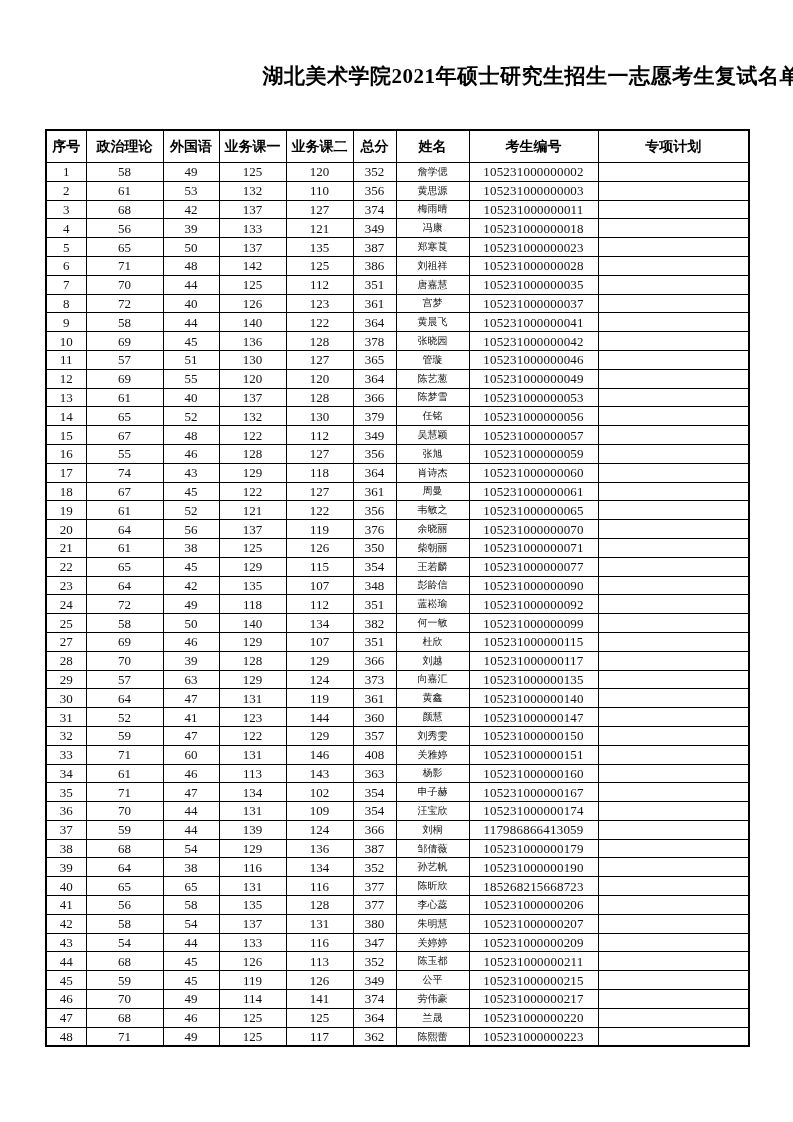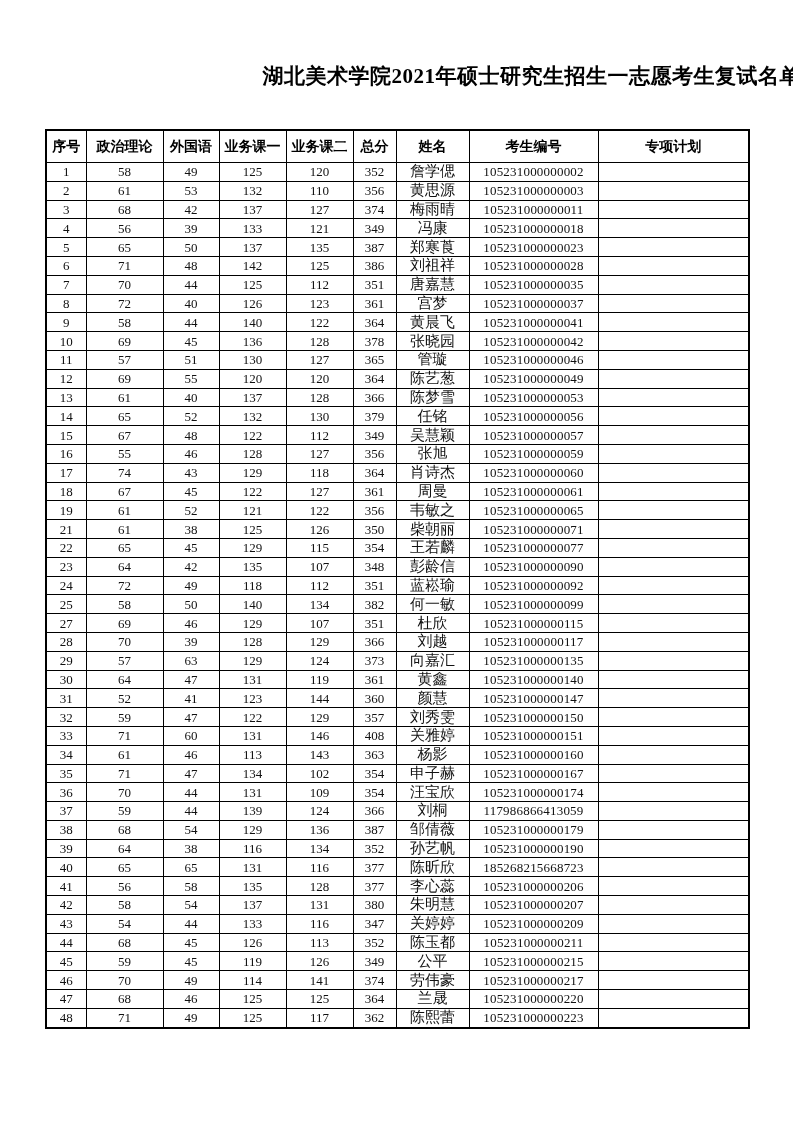--- a/index.html
+++ b/index.html
@@ -51,21 +51,21 @@
     font-size: 14px;
     font-weight: bold;
   }
   table.results td {
     height: 17.8px;
     font-size: 13px;
     line-height: 1;
     color: #111111;
   }
   table.results td.name-cell {
-    font-size: 15px;
+    font-size: 10px;
   }
   table.results td.candidate-cell {
     font-size: 13px;
     letter-spacing: 0.2px;
     font-family: Liberation Serif, serif;
   }
 </style>
 </head>
 <body>
 
@@ -301,20 +301,31 @@
           <td>61</td>
           <td>52</td>
           <td>121</td>
           <td>122</td>
           <td>356</td>
           <td class="name-cell">韦敏之</td>
           <td class="candidate-cell">105231000000065</td>
           <td></td>
         </tr>
         <tr>
+          <td>20</td>
+          <td>64</td>
+          <td>56</td>
+          <td>137</td>
+          <td>119</td>
+          <td>376</td>
+          <td class="name-cell">余晓丽</td>
+          <td class="candidate-cell">105231000000070</td>
+          <td></td>
+        </tr>
+        <tr>
           <td>21</td>
           <td>61</td>
           <td>38</td>
           <td>125</td>
           <td>126</td>
           <td>350</td>
           <td class="name-cell">柴朝丽</td>
           <td class="candidate-cell">105231000000071</td>
           <td></td>
         </tr>

